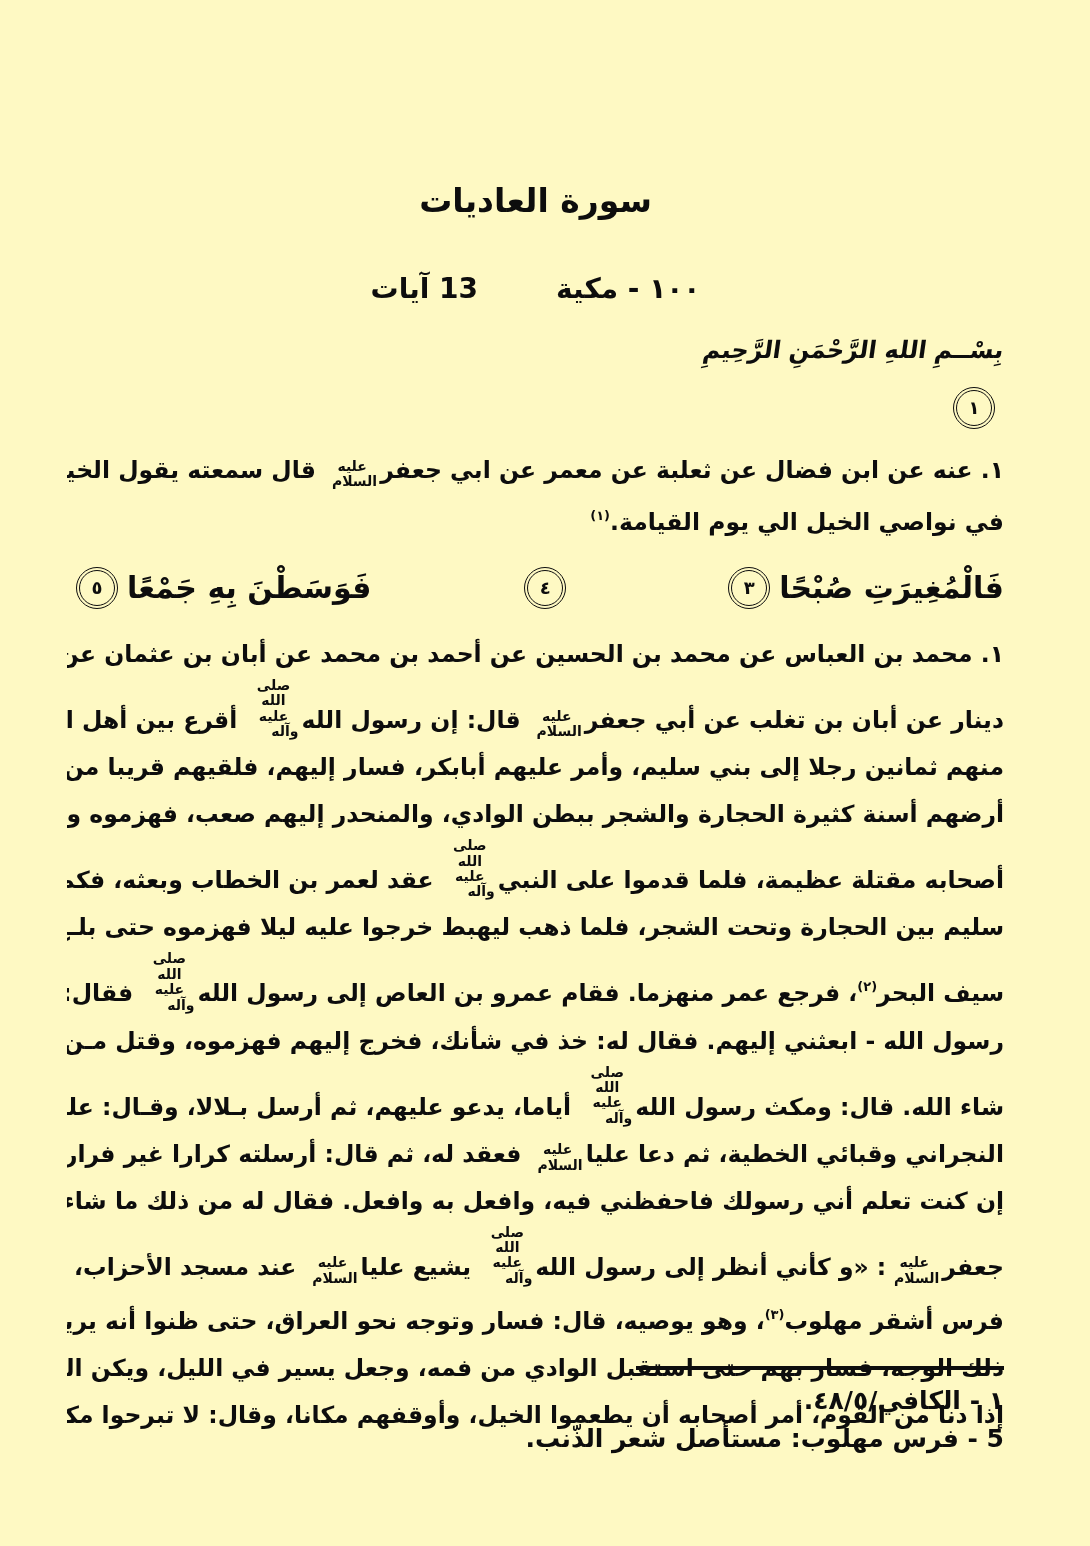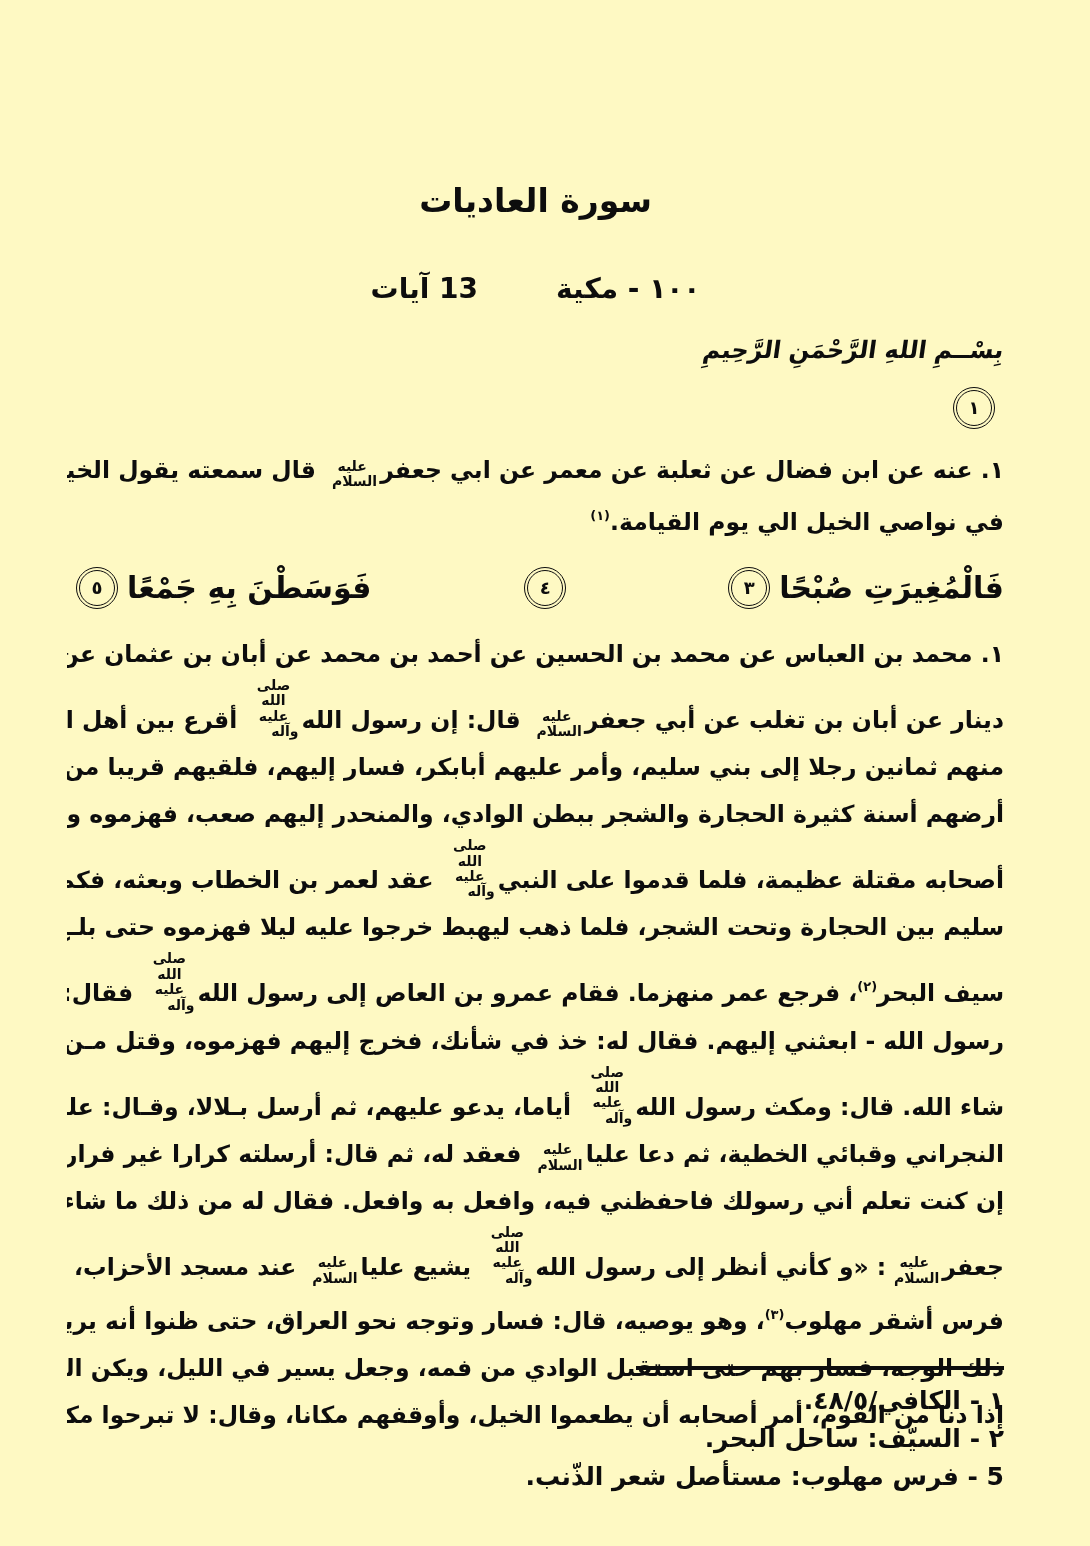--- a/index.html
+++ b/index.html
@@ -177,18 +177,17 @@
       <div class="line">جعفر<span class="hon">عليه السلام</span>: «و كأني أنظر إلى رسول الله<span class="hon">صلى الله عليه وآله</span> يشيع عليا<span class="hon">عليه السلام</span> عند مسجد الأحزاب، وعلي على</div>
       <div class="line">فرس أشقر مهلوب<sup class="fn-ref">(٣)</sup>، وهو يوصيه، قال: فسار وتوجه نحو العراق، حتى ظنوا أنه يريد بهم غير</div>
       <div class="line">ذلك الوجه، فسار بهم حتى استقبل الوادي من فمه، وجعل يسير في الليل، ويكن النهار حـتى</div>
       <div class="line">إذا دنا من القوم، أمر أصحابه أن يطعموا الخيل، وأوقفهم مكانا، وقال: لا تبرحوا مكـانكم، ثم</div>
     </div>
 
   <div class="footnotes">
     <div class="fn-rule"></div>
     <div>
         <div class="line">١ - الكافي/٥/‏٤٨.</div>
-        <div class="line">٢ - السيّف: ساحل البحر.</div>
         <div class="line">5 - فرس مهلوب: مستأصل شعر الذّنب.</div>
       </div>
   </div>
 
 </div>
 
 </body></html>

